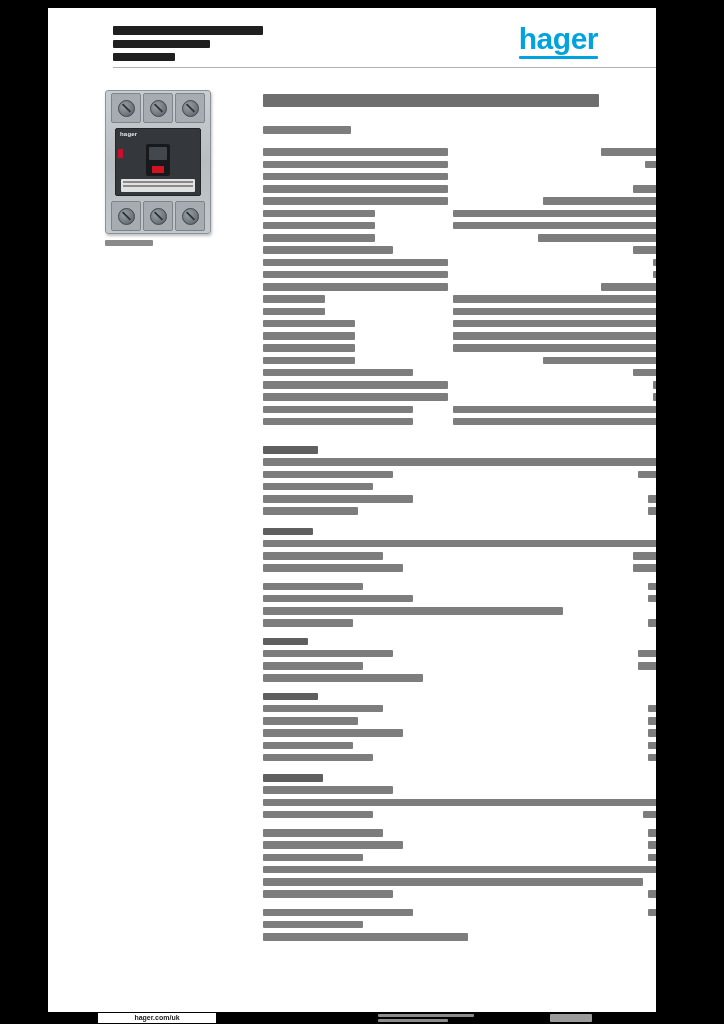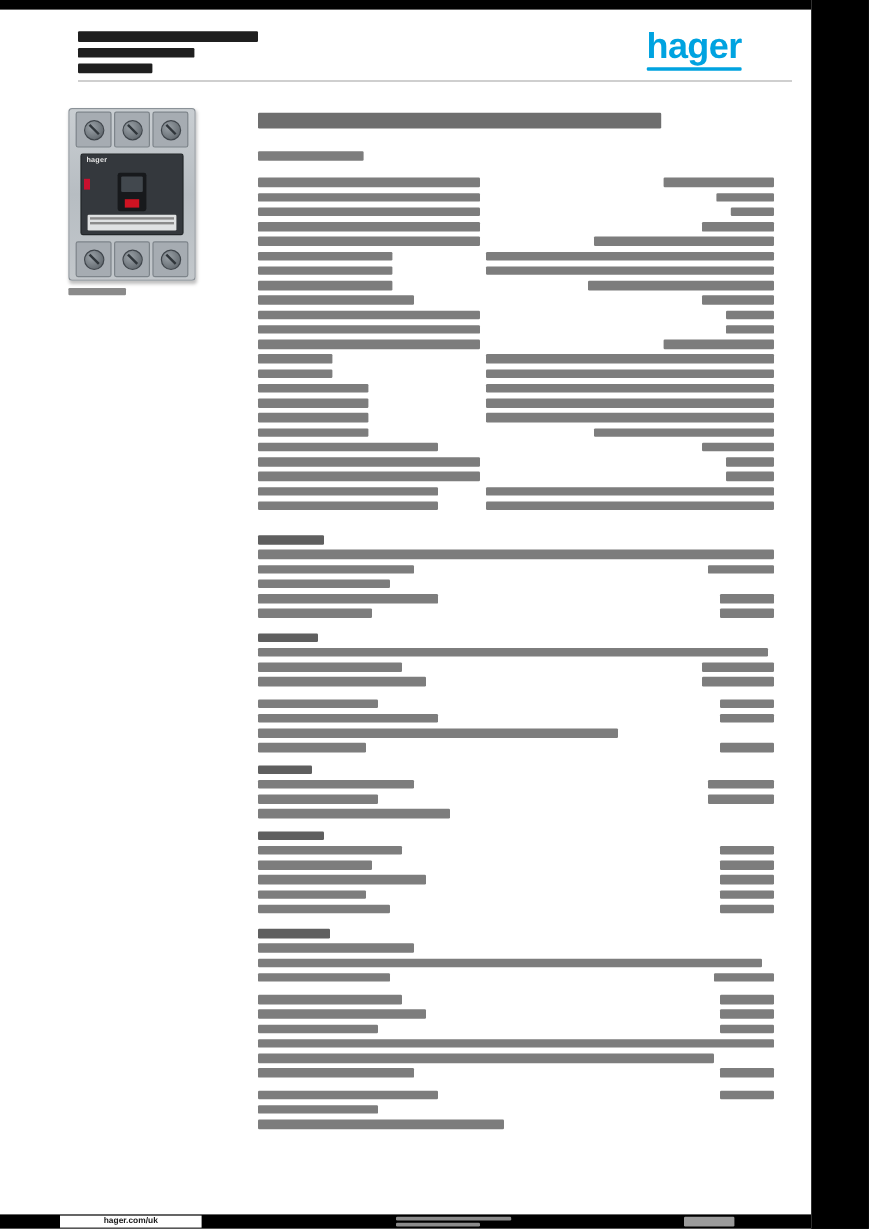--- a/index.html
+++ b/index.html
@@ -1,17 +1,17 @@
 <!DOCTYPE html>
 <html><head>
 <meta charset="utf-8">
 <style>
   html,body{margin:0;padding:0;background:#000;}
-  .page{position:relative;width:676px;height:1024px;background:#ffffff;overflow:hidden;
-        font-family:"Liberation Sans",sans-serif;}
+  .page{position:relative;width:608px;height:1024px;background:#ffffff;overflow:hidden;
+        font-family:"Liberation Sans",sans-serif;margin-left:48px;}
   .strip-top{position:absolute;top:0;left:0;right:0;height:8px;background:#000;}
 
   
   .header-text{position:absolute;left:65px;top:26px;}
   .hbar{background:#1f1f1f;border-radius:1px;margin-bottom:5px;}
   .hbar.h1{width:150px;height:9px;}
   .hbar.h2{width:97px;height:8px;}
   .hbar.h3{width:62px;height:8px;}
   .logo{position:absolute;right:58px;top:24px;color:#00a3e0;font-weight:bold;
         font-size:30px;line-height:1;letter-spacing:-0.5px;}

